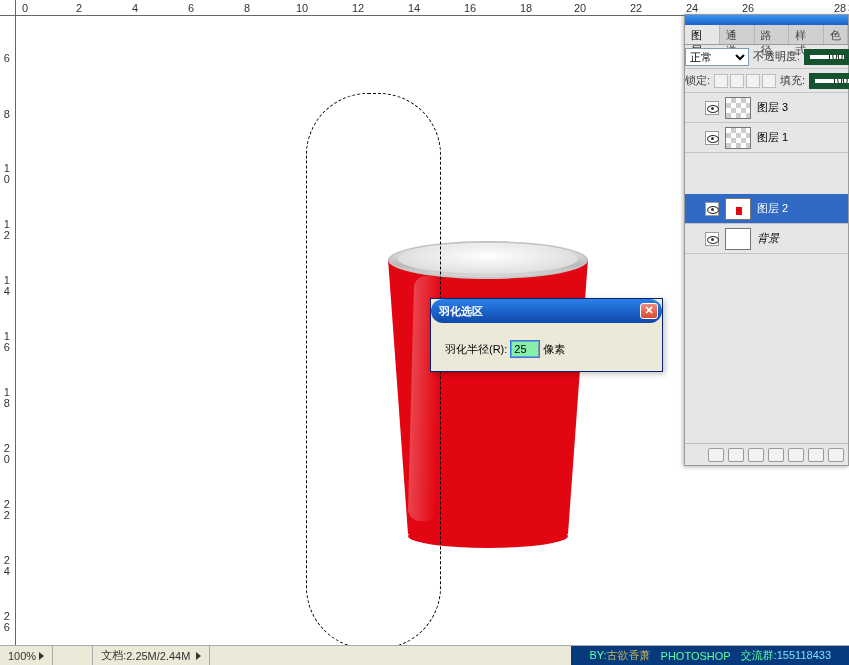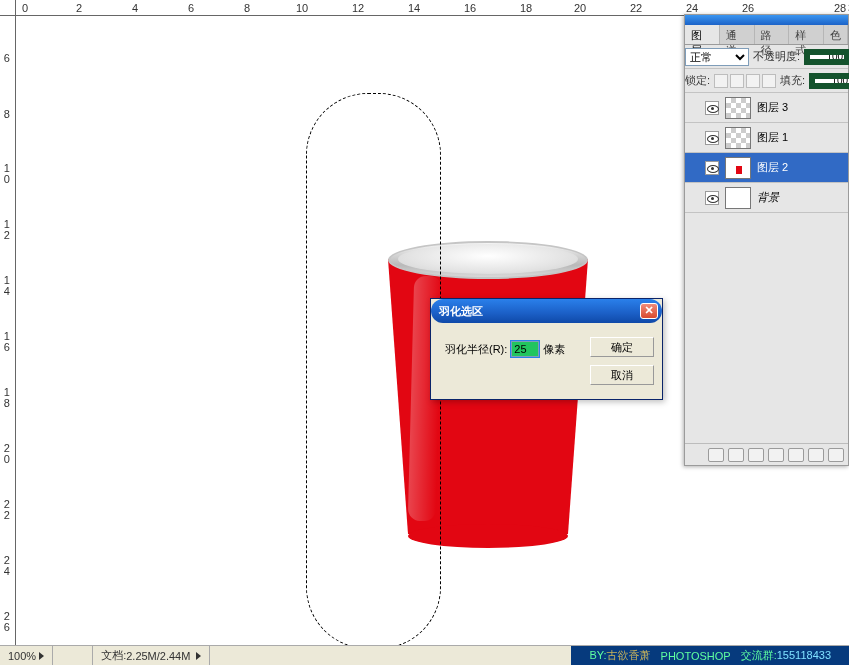--- a/index.html
+++ b/index.html
@@ -24,39 +24,39 @@
 
   
   .selection { position: absolute; left: 290px; top: 77px; width: 135px; height: 556px; border: 1.2px dashed #000; border-radius: 62px; background: transparent; }
 
   
   .dialog { position: absolute; left: 430px; top: 298px; width: 233px; background: #ece9d8; border: 1px solid #0a246a; box-shadow: 2px 2px 6px rgba(0,0,0,.25); z-index: 10; }
   .titlebar { height: 24px; background: linear-gradient(180deg, #2a80ea 0%, #1b5fc6 60%, #0f49a8 100%); display: flex; align-items: center; justify-content: space-between; padding: 0 4px 0 8px; color: #fff; font-size: 12px; font-weight: bold; border-radius: 12px; }
   .close { width: 18px; height: 16px; background: linear-gradient(180deg, #f08b7a, #d94a2e); border: 1px solid #fff; border-radius: 3px; color: #fff; text-align: center; line-height: 12px; font-size: 11px; cursor: pointer; }
   .dlg-body { padding: 14px 8px 14px 14px; display: flex; align-items: flex-start; gap: 8px; }
   .dlg-left { display: flex; align-items: center; gap: 4px; padding-top: 4px; }
-  .dlg-left input { width: 28px; height: 16px; border: 1px solid #7f9db9; padding: 0 2px; color: #000; background: #22c55e; outline: 1px solid #2a80ea; }
+  .dlg-left input { width: 28px; height: 16px; border: 1px solid #7f9db9; padding: 0 2px; color: #000; background: #86efac; outline: 1px solid #2a80ea; }
   .dlg-btns { display: flex; flex-direction: column; gap: 8px; margin-left: auto; }
   .dlg-btns button { width: 64px; height: 20px; background: #ece9d8; border: 1px solid #999; border-top-color: #fff; border-left-color: #fff; cursor: pointer; font-size: 11px; }
 
   
   .panel { position: absolute; right: 0; top: 14px; width: 165px; height: 452px; background: #e6e6e6; border: 1px solid #9b9b9b; box-shadow: -1px 1px 4px rgba(0,0,0,.3); z-index: 6; }
   .panel-top { height: 10px; background: linear-gradient(180deg, #3a95f0, #1c63c8); }
   .tabs { display: flex; background: #d0d0d0; height: 20px; border-bottom: 1px solid #9b9b9b; font-size: 11px; }
   .tabs span { padding: 3px 6px 0; color: #444; border-right: 1px solid #b6b6b6; cursor: pointer; }
   .tabs span.act { background: #e6e6e6; color: #000; }
   .panel-row { display: flex; align-items: center; height: 24px; padding: 0 0; gap: 4px; border-bottom: 1px solid #c3c3c3; }
   .panel-row select { flex: none; width: 64px; height: 18px; border: 1px solid #7f9db9; background: #fff; font-size: 11px; }
   .panel-row .lab { color: #333; font-size: 11px; white-space: nowrap; }
   .panel-row input { width: 46px; height: 16px; border: 6px solid #14532d; font-size: 10px; text-align: right; padding-right: 1px; }
   .locks { display: flex; align-items: center; gap: 2px; }
   .locks i { width: 14px; height: 14px; border: 1px solid #bdbdbd; background: #f2f2f2; display: inline-block; position: relative; }
   .layers { overflow: auto; }
   .layer { display: flex; align-items: center; height: 30px; border-bottom: 1px solid #c3c3c3; padding: 0 20px; gap: 6px; cursor: pointer; }
-  .layer.sel { background: #316ac5; color: #fff; }
+  .layer.sel { background: #316ac5; color: #fff; margin-top: 41px; }
   .vis { width: 14px; height: 14px; border: 1px solid #9b9b9b; background: #fff; position: relative; }
   .vis::after { content: ""; position: absolute; left: 1px; top: 3px; width: 10px; height: 6px; border: 1px solid #333; border-radius: 6px/4px; }
   .vis::before { content: ""; position: absolute; left: 5px; top: 5px; width: 3px; height: 3px; background: #333; border-radius: 50%; }
   .thumb { width: 26px; height: 22px; border: 1px solid #777; background: #fff; position: relative; }
   .thumb.checker { background: repeating-conic-gradient(#ccc 0 25%, #fff 0 50%) 0 0/10px 10px; }
   .thumb.cup::after { content: ""; position: absolute; left: 10px; top: 8px; width: 6px; height: 8px; background: #e20612; }
   .lname { font-size: 11px; }
   .lname.bg { font-style: italic; }
   .panel-foot { position: absolute; bottom: 0; left: 0; right: 0; height: 22px; background: #e6e6e6; border-top: 1px solid #bcbcbc; display: flex; align-items: center; justify-content: flex-end; gap: 4px; padding: 0 4px; }
   .panel-foot i { width: 16px; height: 14px; border: 1px solid #9b9b9b; background: #f2f2f2; border-radius: 2px; display: inline-block; }
@@ -120,24 +120,20 @@
   <div class="titlebar">
     <span>羽化选区</span>
     <div class="close">✕</div>
   </div>
   <div class="dlg-body">
     <div class="dlg-left">
       <span>羽化半径(R):</span>
       <input value="25" style="">
       <span>像素</span>
     </div>
-    <div class="dlg-btns">
-      <button>确定</button>
-      <button>取消</button>
-    </div>
   </div>
 </div>
 
 <div class="panel">
   <div class="panel-top"></div>
   <div class="tabs">
     <span class="act">图层</span>
     <span>通道</span>
     <span>路径</span>
     <span>样式</span>

